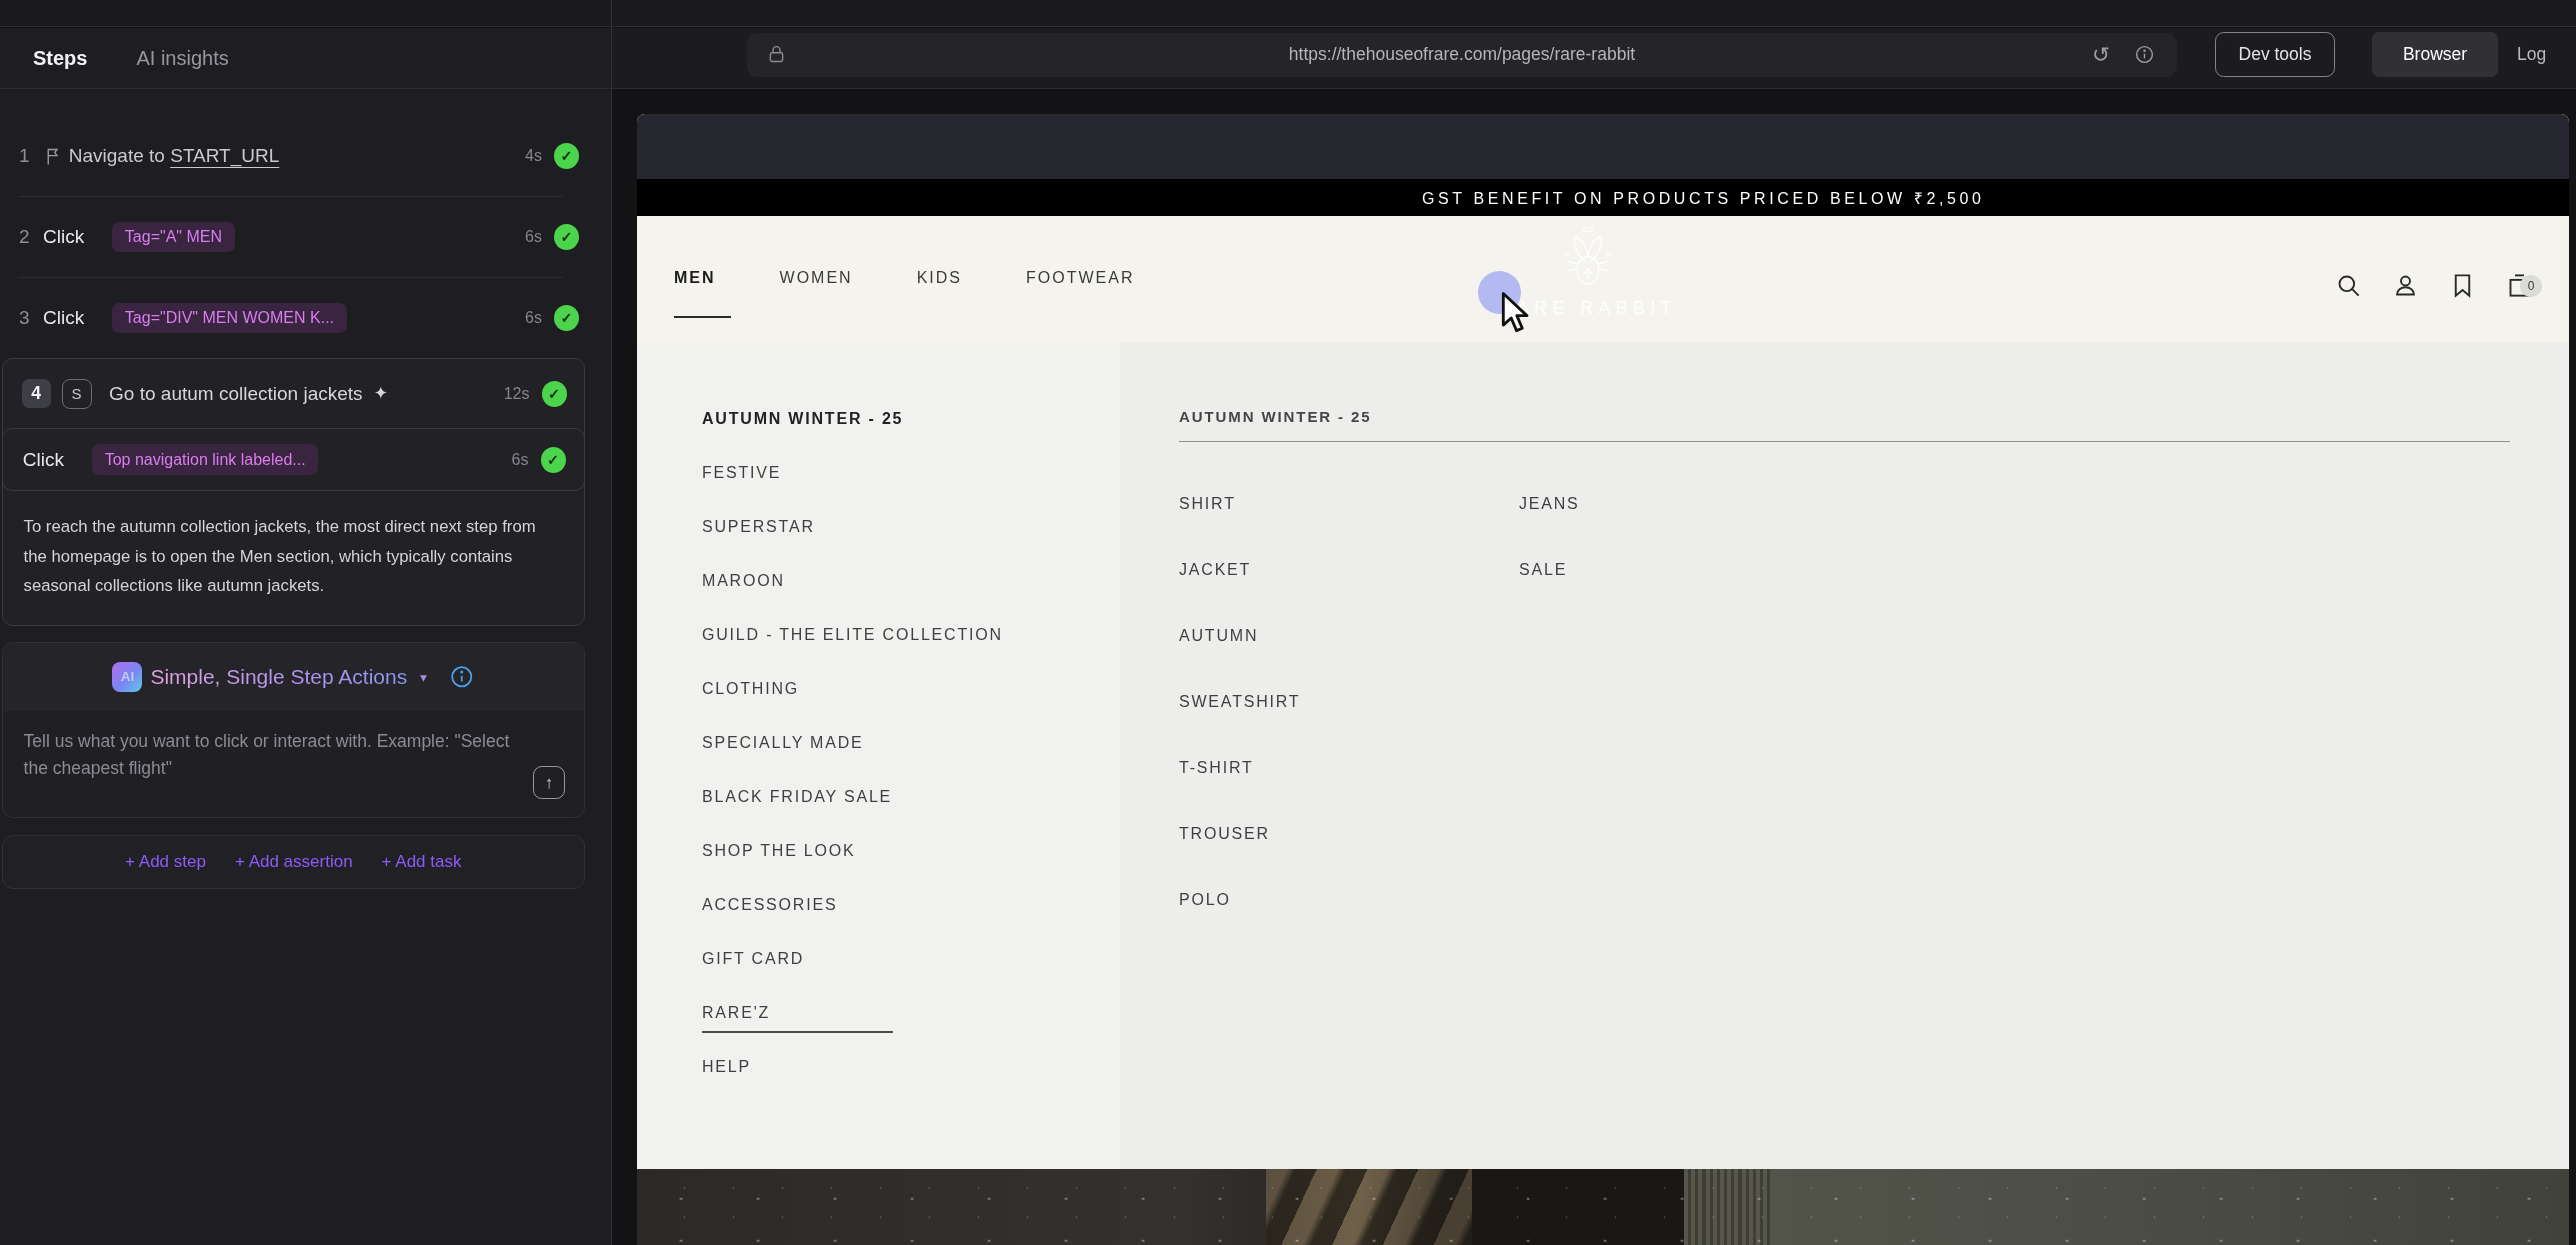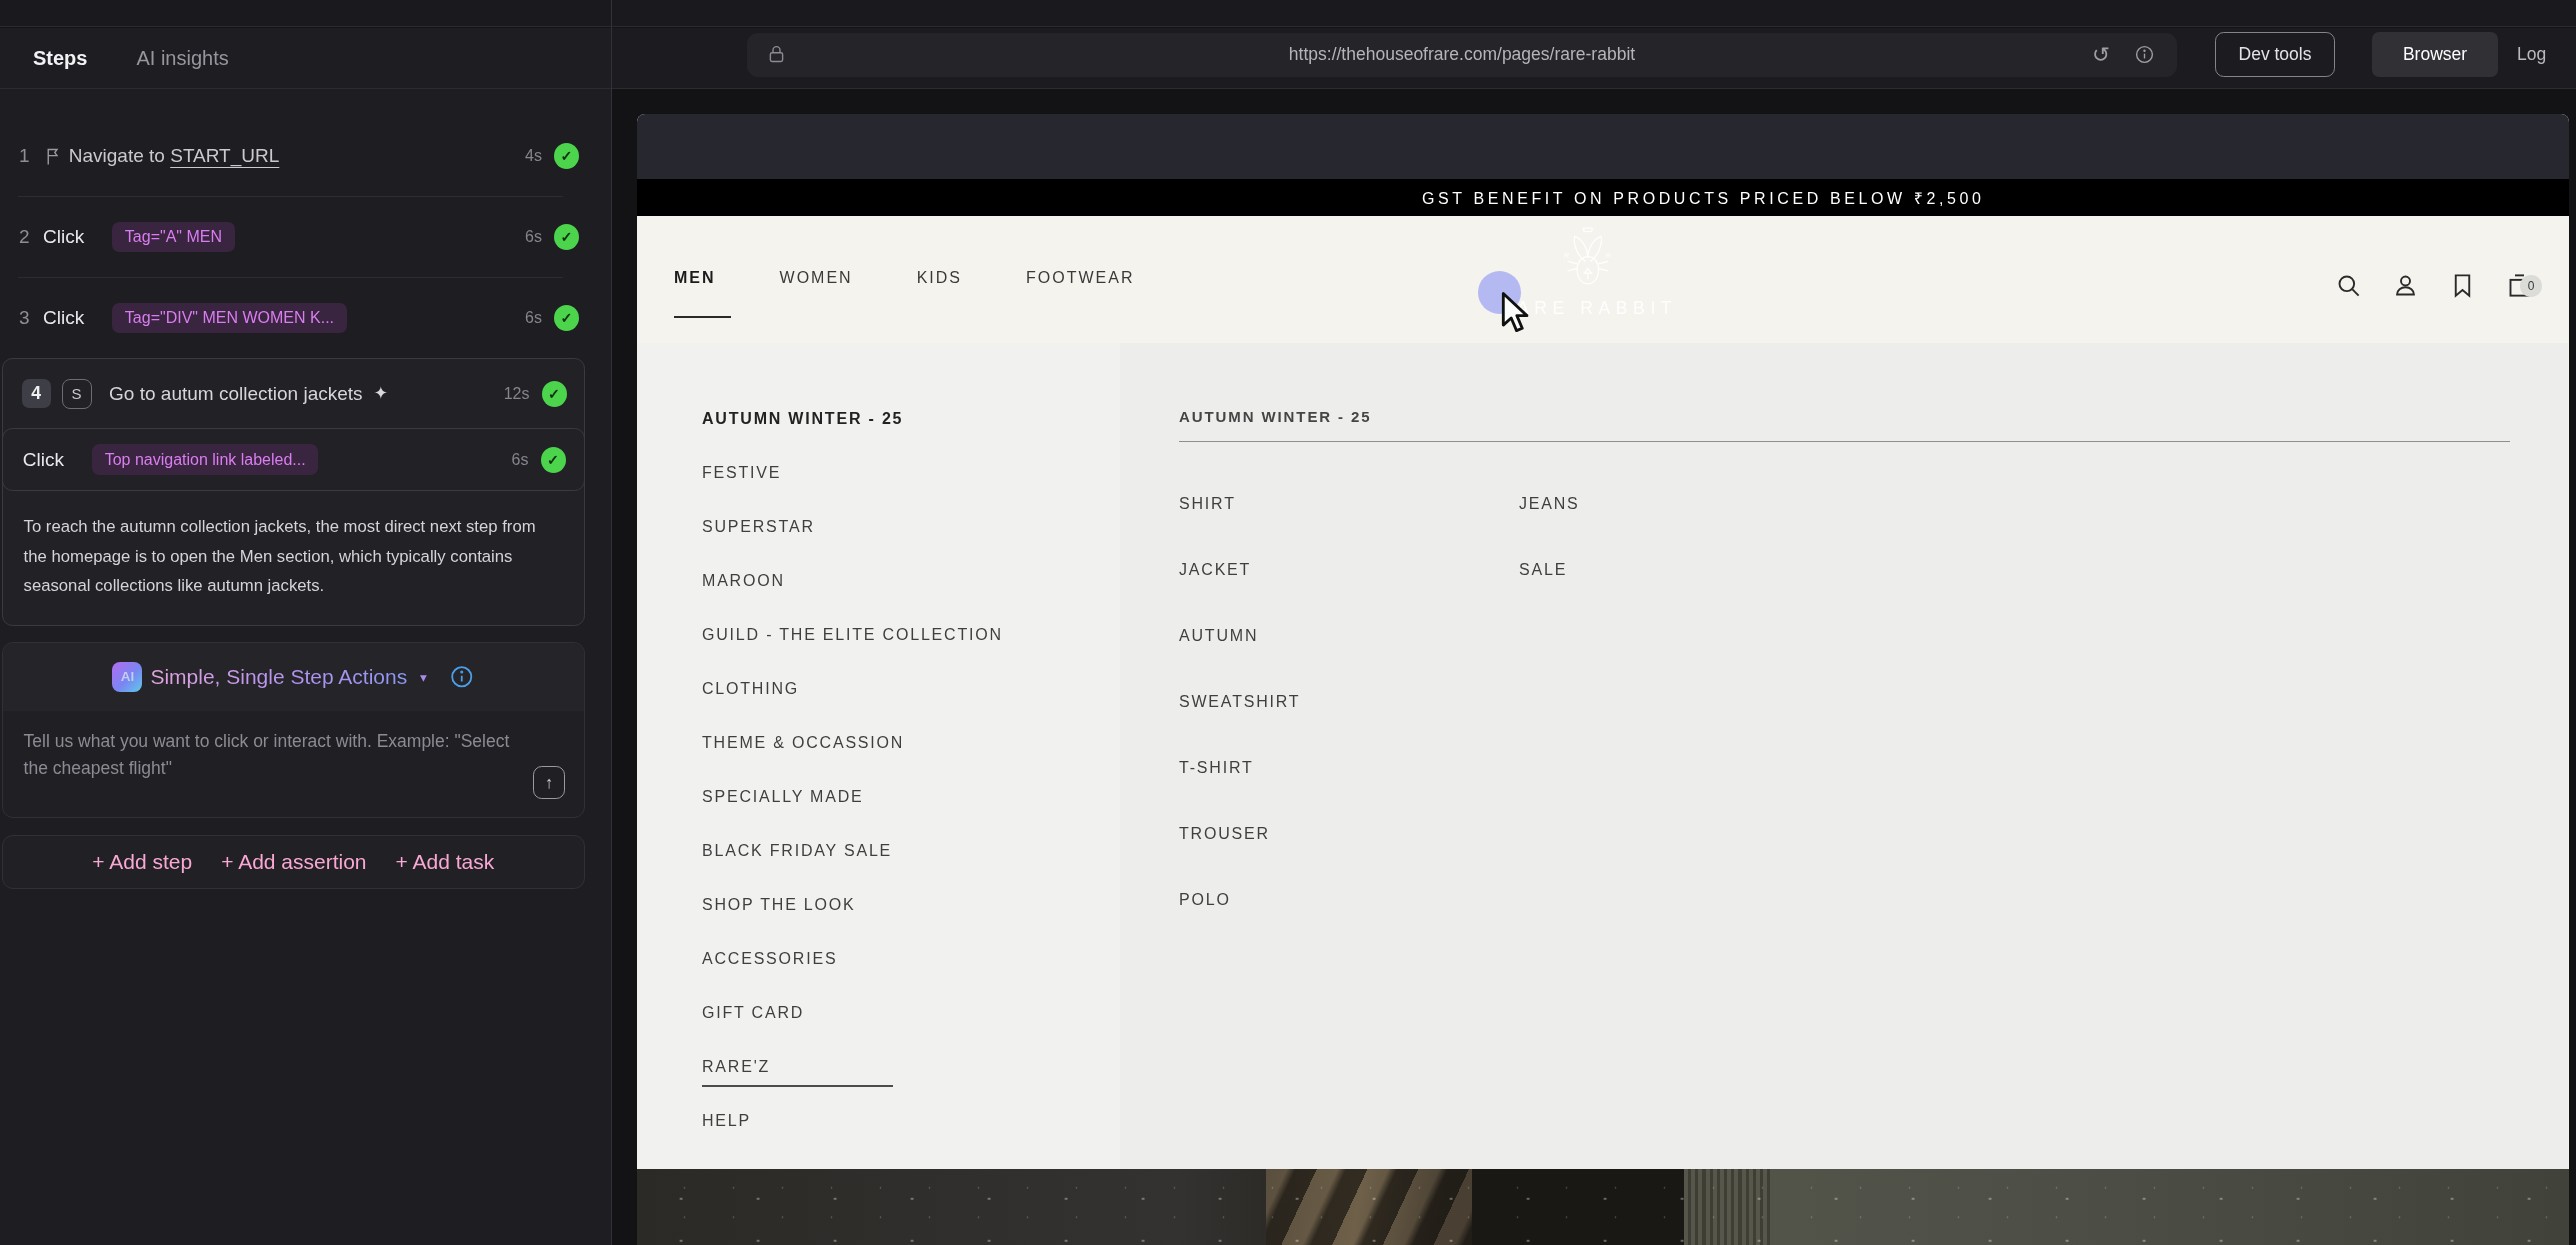--- a/index.html
+++ b/index.html
@@ -42,21 +42,21 @@
   .aibadge-in { width:100%; height:100%; border-radius:6.4px; background:#26262b; display:flex; align-items:center; justify-content:center; font-size:13.5px; font-weight:700;
     background-image:linear-gradient(135deg,#e6c6f5,#9fd8f0); -webkit-background-clip:text; background-clip:text; color:transparent; background-color:#26262b; }
   .aititle { font-size:21px; font-weight:500; background:linear-gradient(90deg,#e3a4de,#b494ee 55%,#8e97f2); -webkit-background-clip:text; background-clip:text; color:transparent; }
   .aicaret { color:#a88ae8; font-size:13.5px; margin-left:12.7px; }
   .aiinfo { margin-left:22px; }
   .aibody { position:relative; height:106px; }
   .aibody textarea { position:absolute; inset:0; background:transparent; border:none; resize:none; outline:none; padding:17.5px 72px 0 21px; font-family:"Liberation Sans",sans-serif; font-size:17.5px; line-height:27px; color:#d0d0d4; }
   .aibody textarea::placeholder { color:#8b8b93; }
   .sendbtn { position:absolute; right:19px; bottom:17.5px; width:32px; height:33px; border:1.6px solid #9a9aa1; border-radius:8.8px; background:transparent; color:#cccccf; font-size:16.7px; display:flex; align-items:center; justify-content:center; }
   .addbar { margin:17.5px 26px 0 1.6px; height:54px; border:0.8px solid #303037; border-radius:11px; background:#202025; display:flex; align-items:center; justify-content:center; gap:29px; }
-  .addbtn { color:#f9a8d4; font-size:21px; background:none; border:none; font-family:"Liberation Sans",sans-serif; }
+  .addbtn { color:#8b5cf6; font-size:17px; background:none; border:none; font-family:"Liberation Sans",sans-serif; }
 
   
   .chrome { position:absolute; left:612px; top:28px; right:0; height:61px; background:#1c1c20; border-bottom:0.8px solid #2b2b30; }
   .navarrow { position:absolute; top:0; height:61px; display:flex; align-items:center; font-size:25px; color:#bdbdc3; }
   .arrow-back { left:642px; }
   .arrow-fwd { left:687px; color:#c6c6cc; }
   .urlbar { position:absolute; left:135px; top:4.8px; width:1430px; height:44px; background:#242429; border-radius:11px; }
   .lock { position:absolute; left:19px; top:11px; }
   .urltext { position:absolute; left:0; right:0; top:0; height:44px; display:flex; align-items:center; justify-content:center; color:#b4b4ba; font-size:17.5px; }
   .urlicons { position:absolute; right:22px; top:0; height:44px; display:flex; align-items:center; gap:24px; color:#9d9da4; font-size:21.5px; }
@@ -275,21 +275,20 @@
     </div>
 
     <div class="megamenu">
       <div class="menuleft">
         <div class="mitem active">AUTUMN WINTER - 25</div>
         <div class="mitem">FESTIVE</div>
         <div class="mitem">SUPERSTAR</div>
         <div class="mitem">MAROON</div>
         <div class="mitem">GUILD - THE ELITE COLLECTION</div>
         <div class="mitem">CLOTHING</div>
-        <div class="mitem">THEME &amp; OCCASSION</div>
         <div class="mitem">SPECIALLY MADE</div>
         <div class="mitem">BLACK FRIDAY SALE</div>
         <div class="mitem">SHOP THE LOOK</div>
         <div class="mitem">ACCESSORIES</div>
         <div class="mitem">GIFT CARD</div>
         <div class="mitem">
             <span>RARE'Z</span>
             <span class="hoverline"></span>
           </div>
         <div class="mitem">HELP</div>

